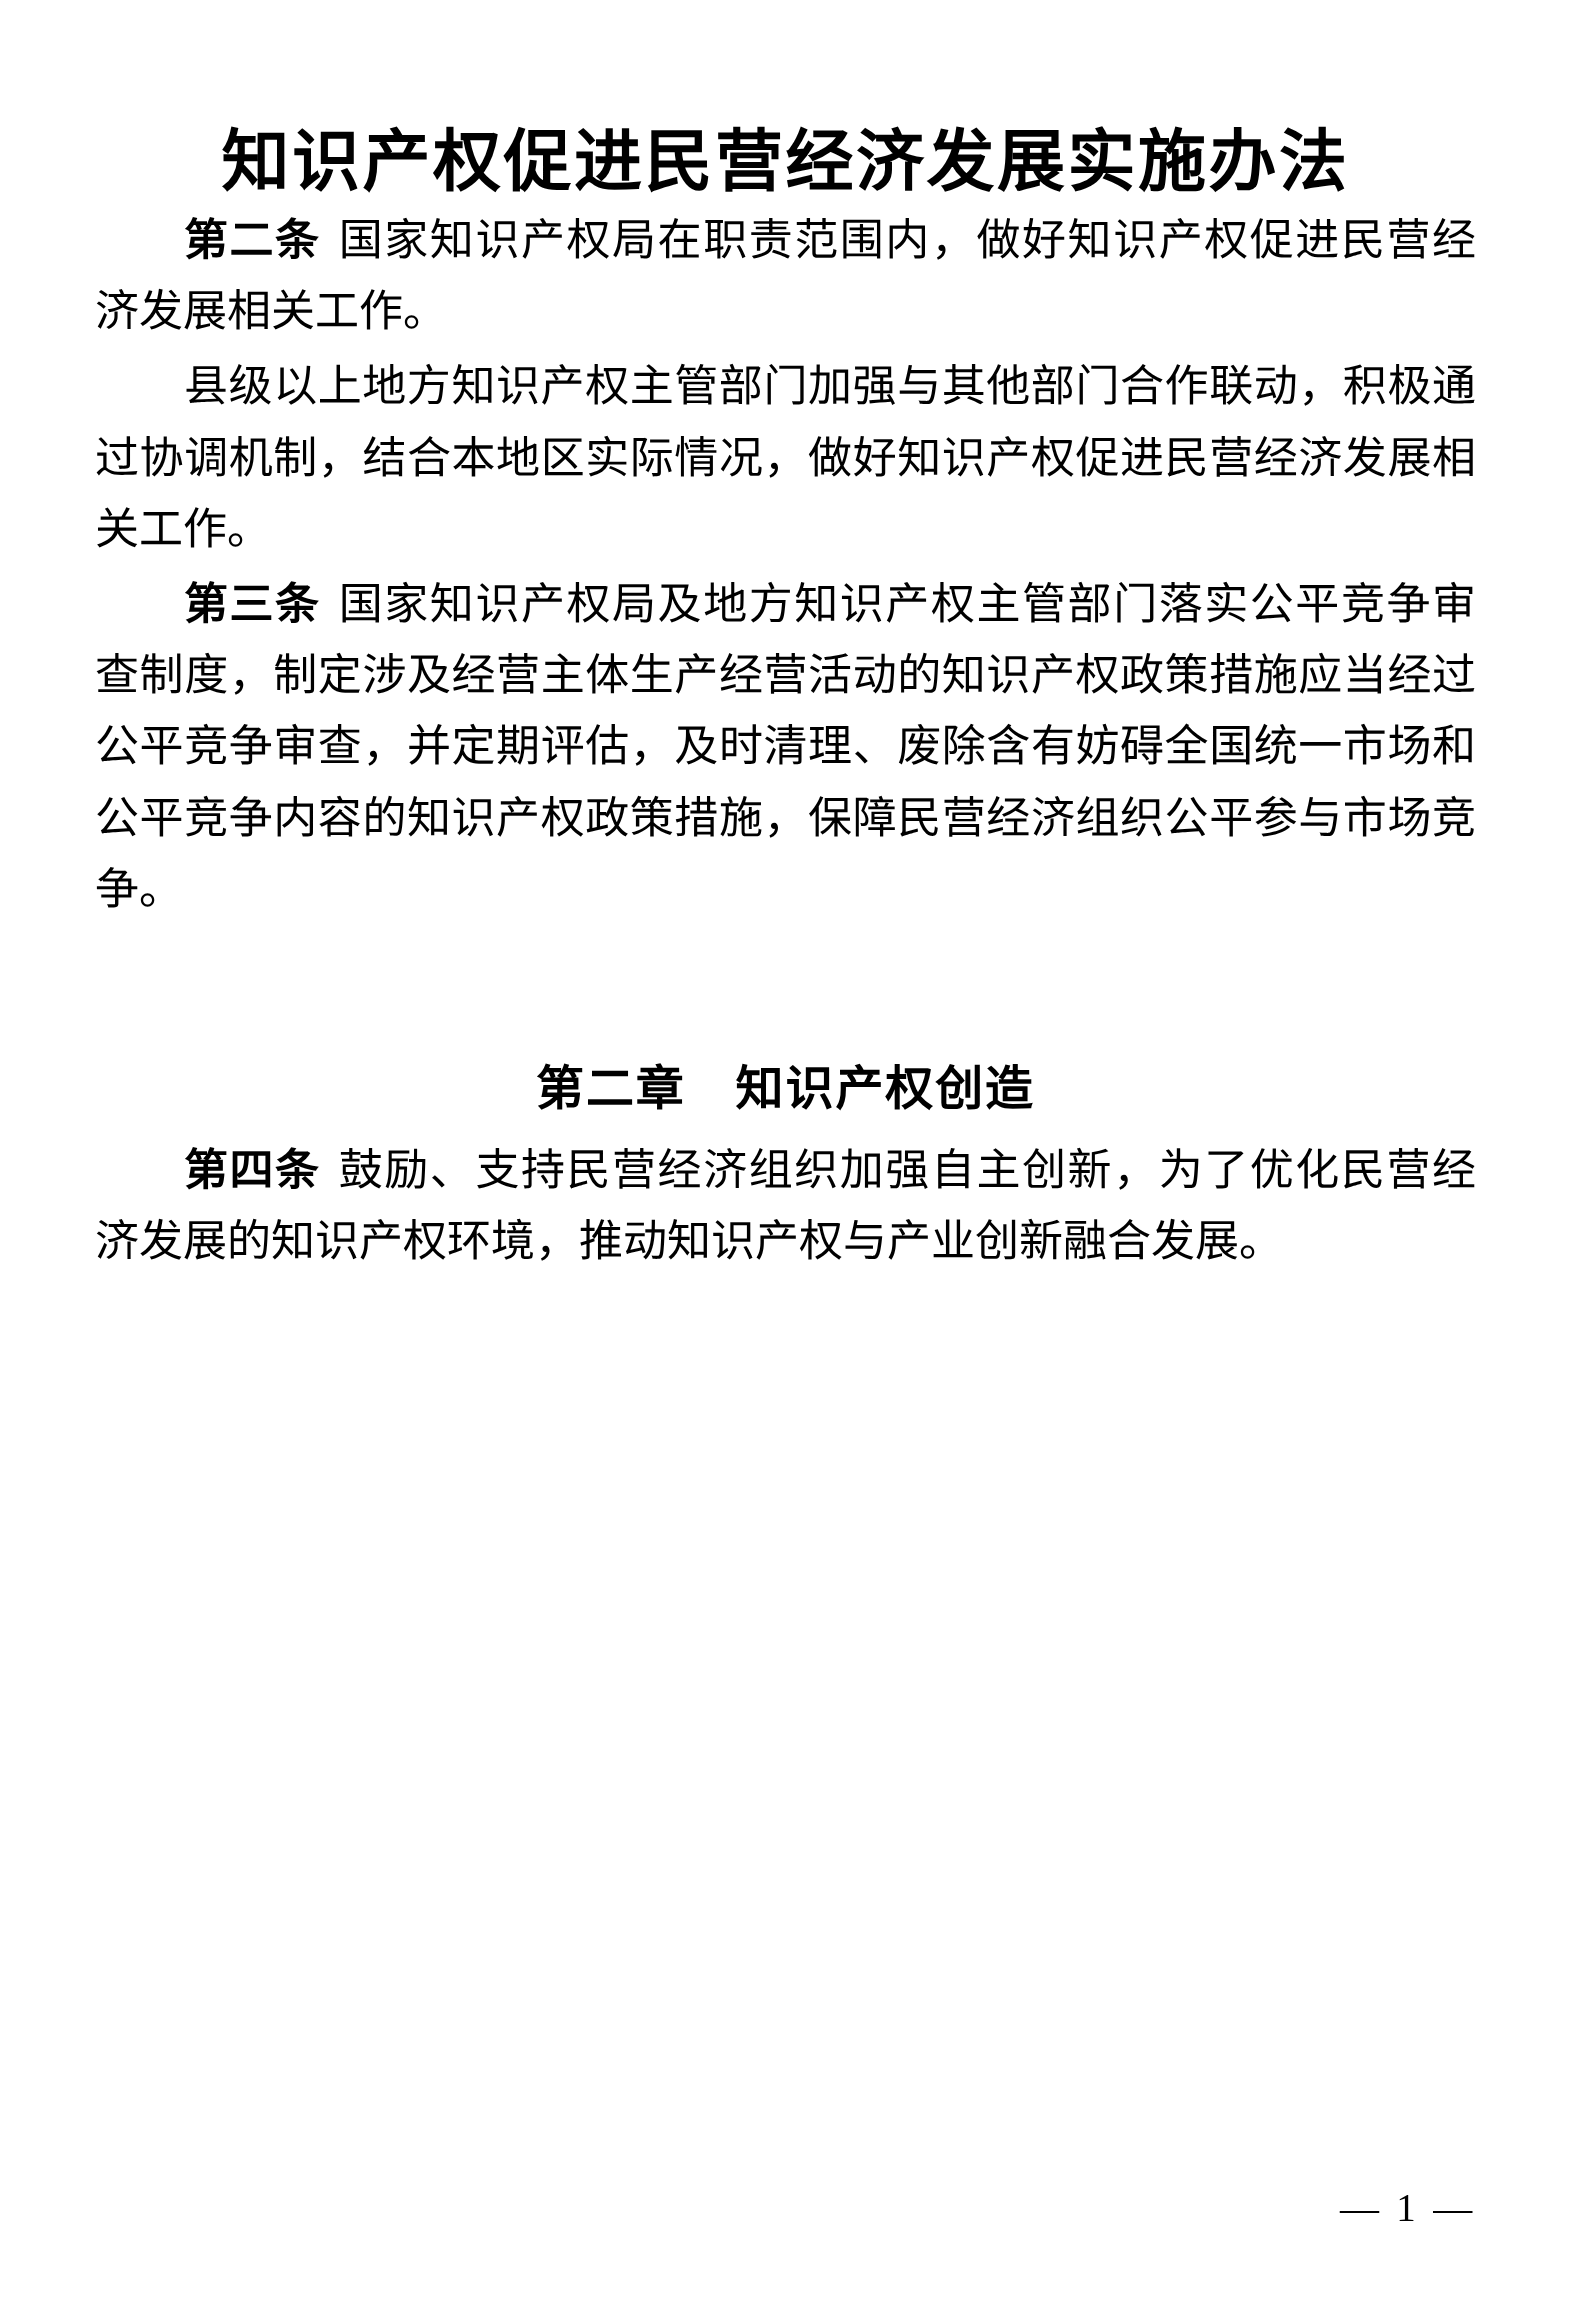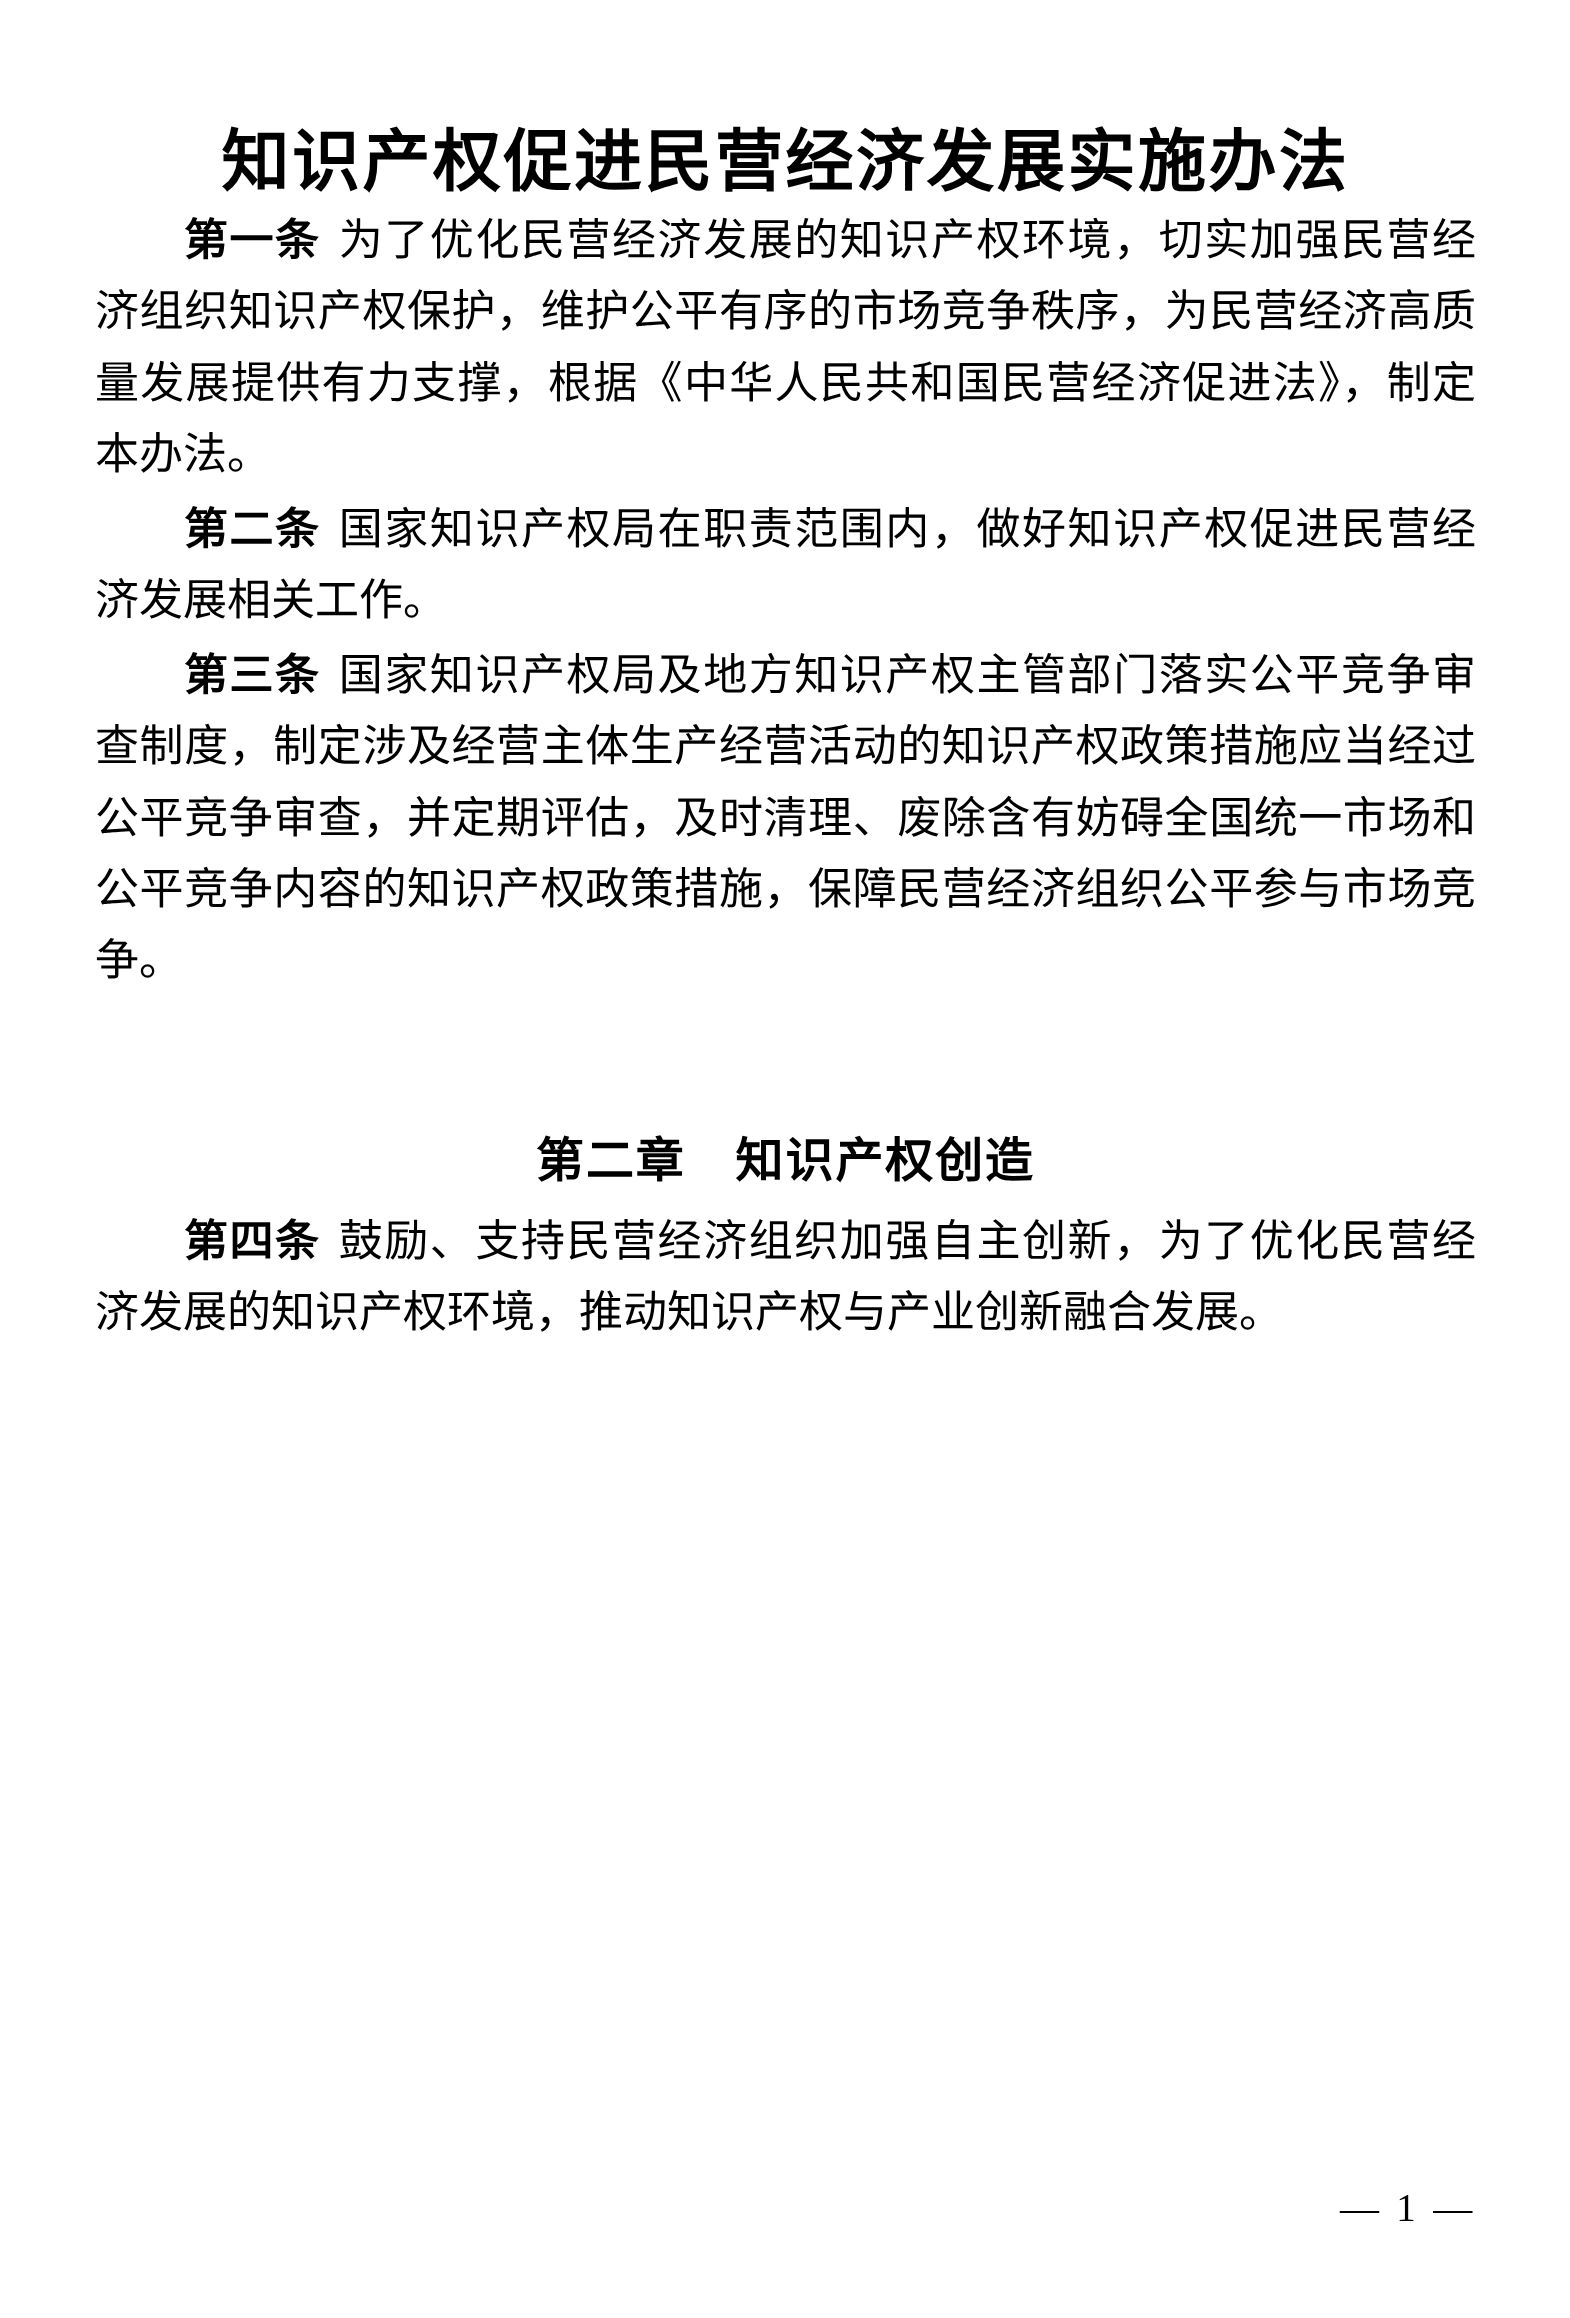--- a/index.html
+++ b/index.html
@@ -72,28 +72,28 @@
   }
 </style>
 </head>
 <body>
 
 <div class="page">
 
   <h1 class="doc-title">知识产权促进民营经济发展实施办法</h1>
 
 
-  <p class="para">
-    <span class="lead">第一条</span><span class="gap"></span><span>为了优化民营经济发展的知识产权环境，切实加强民营经济组织知识产权保护，维护公平有序的市场竞争秩序，为民营经济高质量发展提供有力支撑，根据《中华人民共和国民营经济促进法》，制定本办法。</span>
-  </p>
 
   <p class="para">
     <span class="lead">第二条</span><span class="gap"></span><span>国家知识产权局在职责范围内，做好知识产权促进民营经济发展相关工作。</span>
   </p>
 
+  <p class="para">
+    <span>县级以上地方知识产权主管部门加强与其他部门合作联动，积极通过协调机制，结合本地区实际情况，做好知识产权促进民营经济发展相关工作。</span>
+  </p>
 
   <p class="para">
     <span class="lead">第三条</span><span class="gap"></span><span>国家知识产权局及地方知识产权主管部门落实公平竞争审查制度，制定涉及经营主体生产经营活动的知识产权政策措施应当经过公平竞争审查，并定期评估，及时清理、废除含有妨碍全国统一市场和公平竞争内容的知识产权政策措施，保障民营经济组织公平参与市场竞争。</span>
   </p>
 
   <h2 class="chapter-heading chapter-2">第二章　知识产权创造</h2>
 
   <p class="para">
     <span class="lead">第四条</span><span class="gap"></span><span>鼓励、支持民营经济组织加强自主创新，为了优化民营经济发展的知识产权环境，推动知识产权与产业创新融合发展。</span>
   </p>

